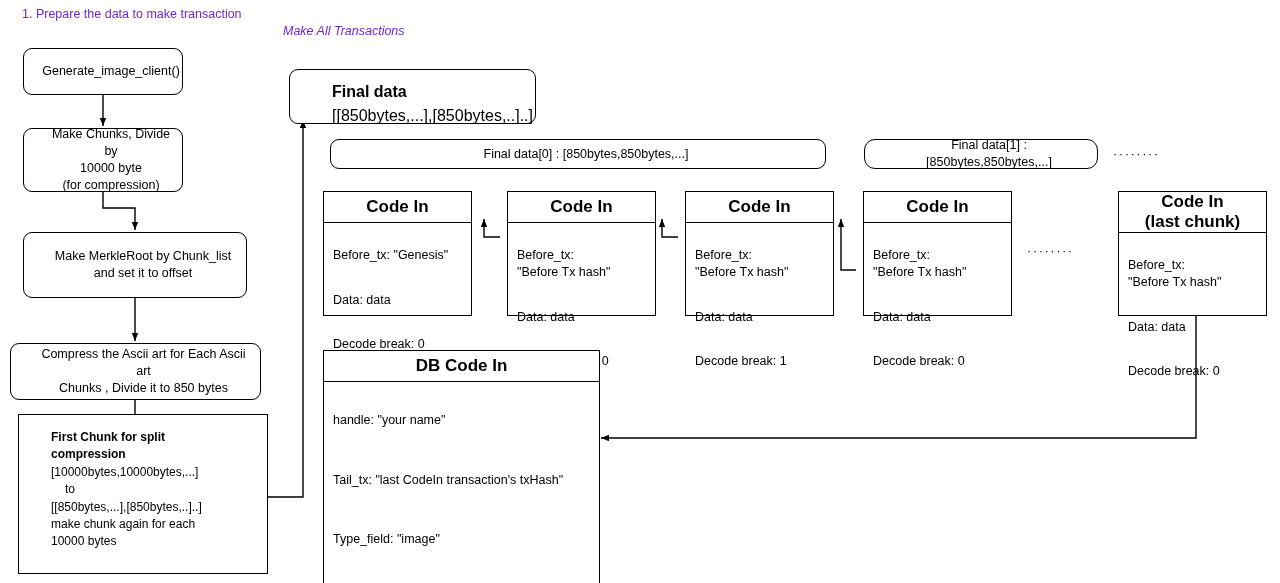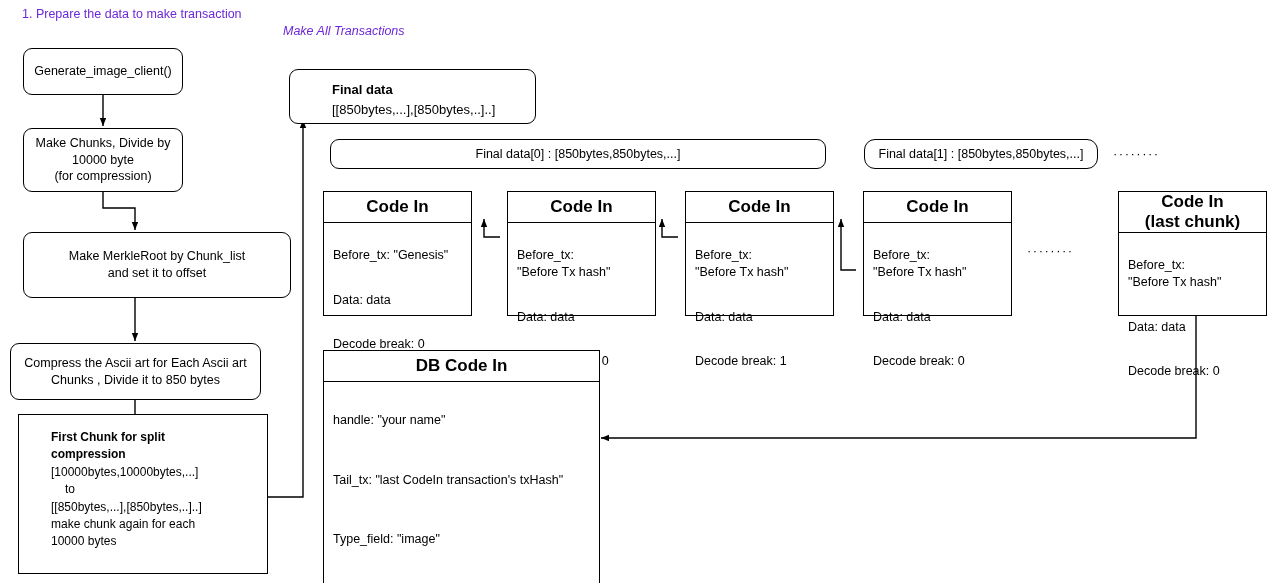--- a/index.html
+++ b/index.html
@@ -36,20 +36,21 @@
   .rounded { border-radius: 9px; }
   .center-text {
     display: flex;
     align-items: center;
     justify-content: center;
     text-align: center;
     height: 100%;
     padding: 2px 6px;
     box-sizing: border-box;
     white-space: pre-line;
+    margin-left: 16px;
   }
   .hdr {
     position: absolute;
     left: 0; right: 0; top: 0;
     height: 30px;
     border-bottom: 1.4px solid #000;
     display: flex;
     align-items: center;
     justify-content: center;
     font-size: 17px;
@@ -119,21 +120,21 @@
   <div class="box rounded" style="left:23px; top:48px; width:160px; height:47px;">
     <div class="center-text">Generate_image_client()</div>
   </div>
 
   <div class="box rounded" style="left:23px; top:128px; width:160px; height:64px;">
     <div class="center-text">Make Chunks, Divide by
 10000 byte
 (for compression)</div>
   </div>
 
-  <div class="box rounded" style="left:23px; top:232px; width:268px; height:66px;">
+  <div class="box rounded" style="left:23px; top:232px; width:224px; height:66px;">
     <div class="center-text">Make MerkleRoot by Chunk_list
 and set it to offset</div>
   </div>
 
   <div class="box rounded" style="left:10px; top:343px; width:251px; height:57px;">
     <div class="center-text">Compress the Ascii art for Each Ascii art
 Chunks , Divide it to 850 bytes</div>
   </div>
 
   <div class="box" style="left:18px; top:414px; width:250px; height:160px;">
@@ -142,21 +143,21 @@
       <div class="bold">compression</div>
       <div>[10000bytes,10000bytes,...]</div>
       <div style="padding-left:14px;">to</div>
       <div>[[850bytes,...],[850bytes,..]..]</div>
       <div>make chunk again for each</div>
       <div>10000 bytes</div>
     </div>
   </div>
 
   <div class="box rounded" style="left:289px; top:69px; width:247px; height:55px;">
-    <div style="padding:10px 0 0 42px; box-sizing:border-box; font-size:13px; line-height:1.5;">
+    <div style="padding:10px 0 0 42px; box-sizing:border-box; font-size:16px; line-height:1.5;">
       <div class="bold">Final data</div>
       <div>[[850bytes,...],[850bytes,..]..]</div>
     </div>
   </div>
 
   <div class="box rounded" style="left:330px; top:139px; width:496px; height:30px;">
     <div class="center-text">Final data[0] : [850bytes,850bytes,...]</div>
   </div>
 
   <div class="box rounded" style="left:864px; top:139px; width:234px; height:30px;border-radius:11px;">

